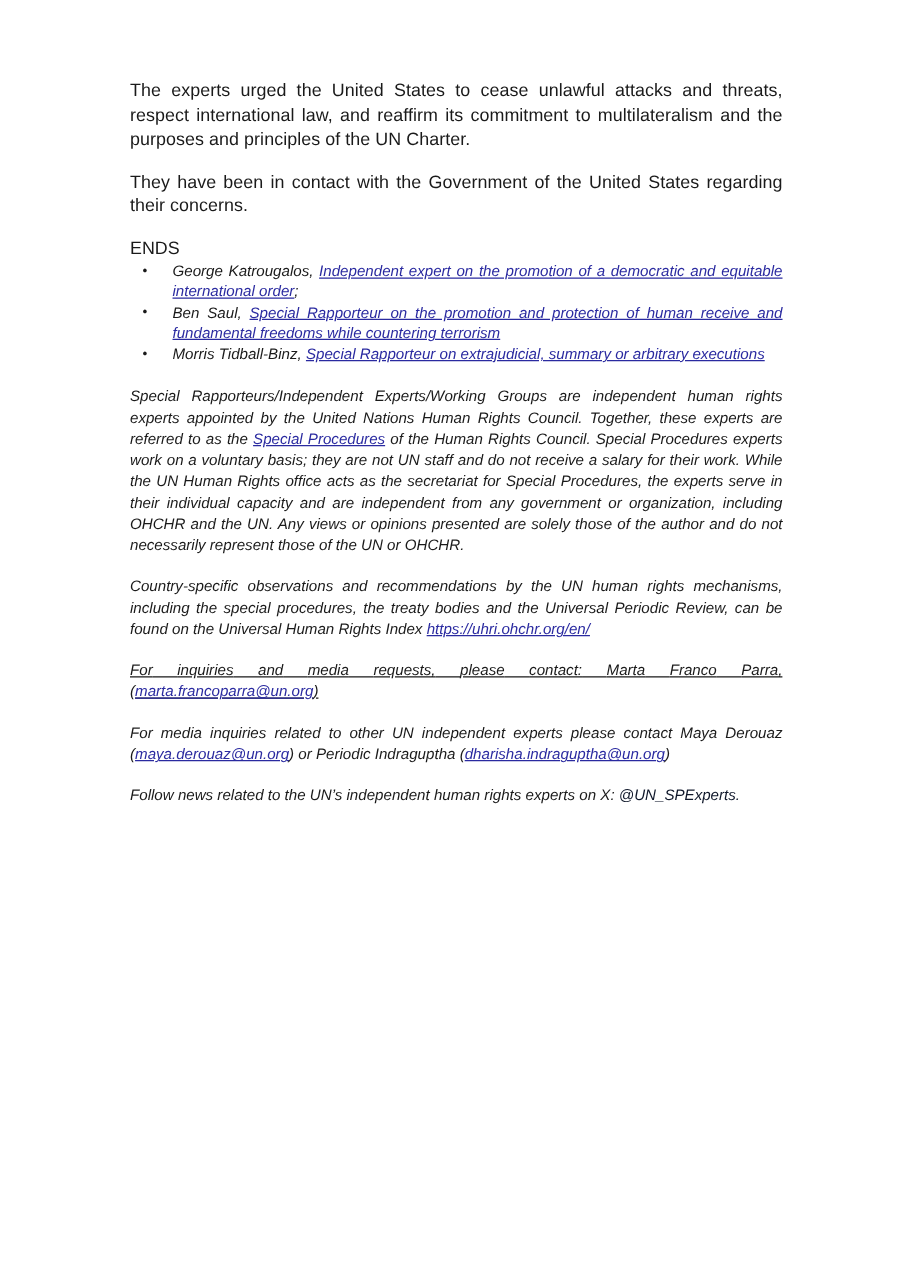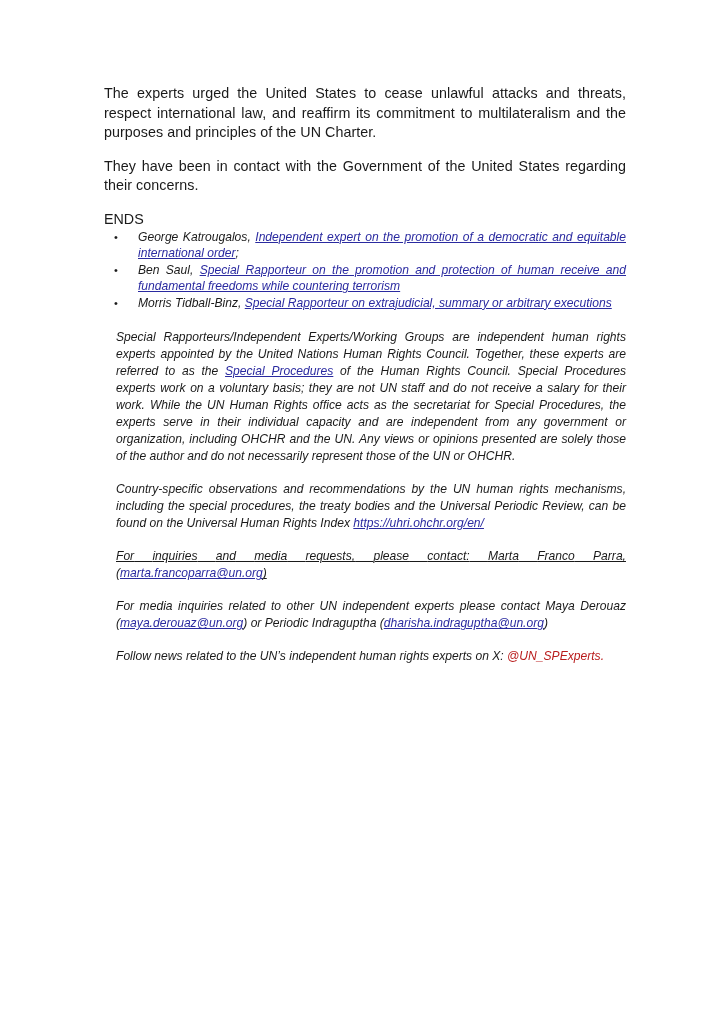--- a/index.html
+++ b/index.html
@@ -11,21 +11,21 @@
       width: 724px;
       height: 1024px;
       position: relative;
       overflow: hidden;
       font-family: "Liberation Sans", "DejaVu Sans", sans-serif;
       color: #1a1a1a;
     }
     .page {
       position: absolute;
       left: 104px;
-      top: 84px;
+      top: 64px;
       width: 522px;
     }
     .body-p {
       font-size: 14.3px;
       line-height: 19.5px;
       text-align: justify;
       margin: 0 0 14px 0;
       letter-spacing: 0.05px;
     }
     .ends {
@@ -62,28 +62,28 @@
     }
     a.lnk {
       color: #2a2aa0;
       text-decoration: underline;
     }
     .small-p {
       font-size: 12.1px;
       line-height: 17px;
       font-style: italic;
       text-align: justify;
-      margin: 0 0 16px 12px;
+      margin: 0 0 16px 0;
     }
     .spaced {
       text-align: justify;
       text-align-last: justify;
     }
     .handle {
-      color: #b91c1c;
+      color: #0f172a;
     }
   </style>
 </head>
 <body>
 
 <div class="page">
 
   <p class="body-p">The experts urged the United States to cease unlawful attacks and threats, respect international law, and reaffirm its commitment to multilateralism and the purposes and principles of the UN Charter.</p>
 
   <p class="body-p">They have been in contact with the Government of the United States regarding their concerns.</p>

